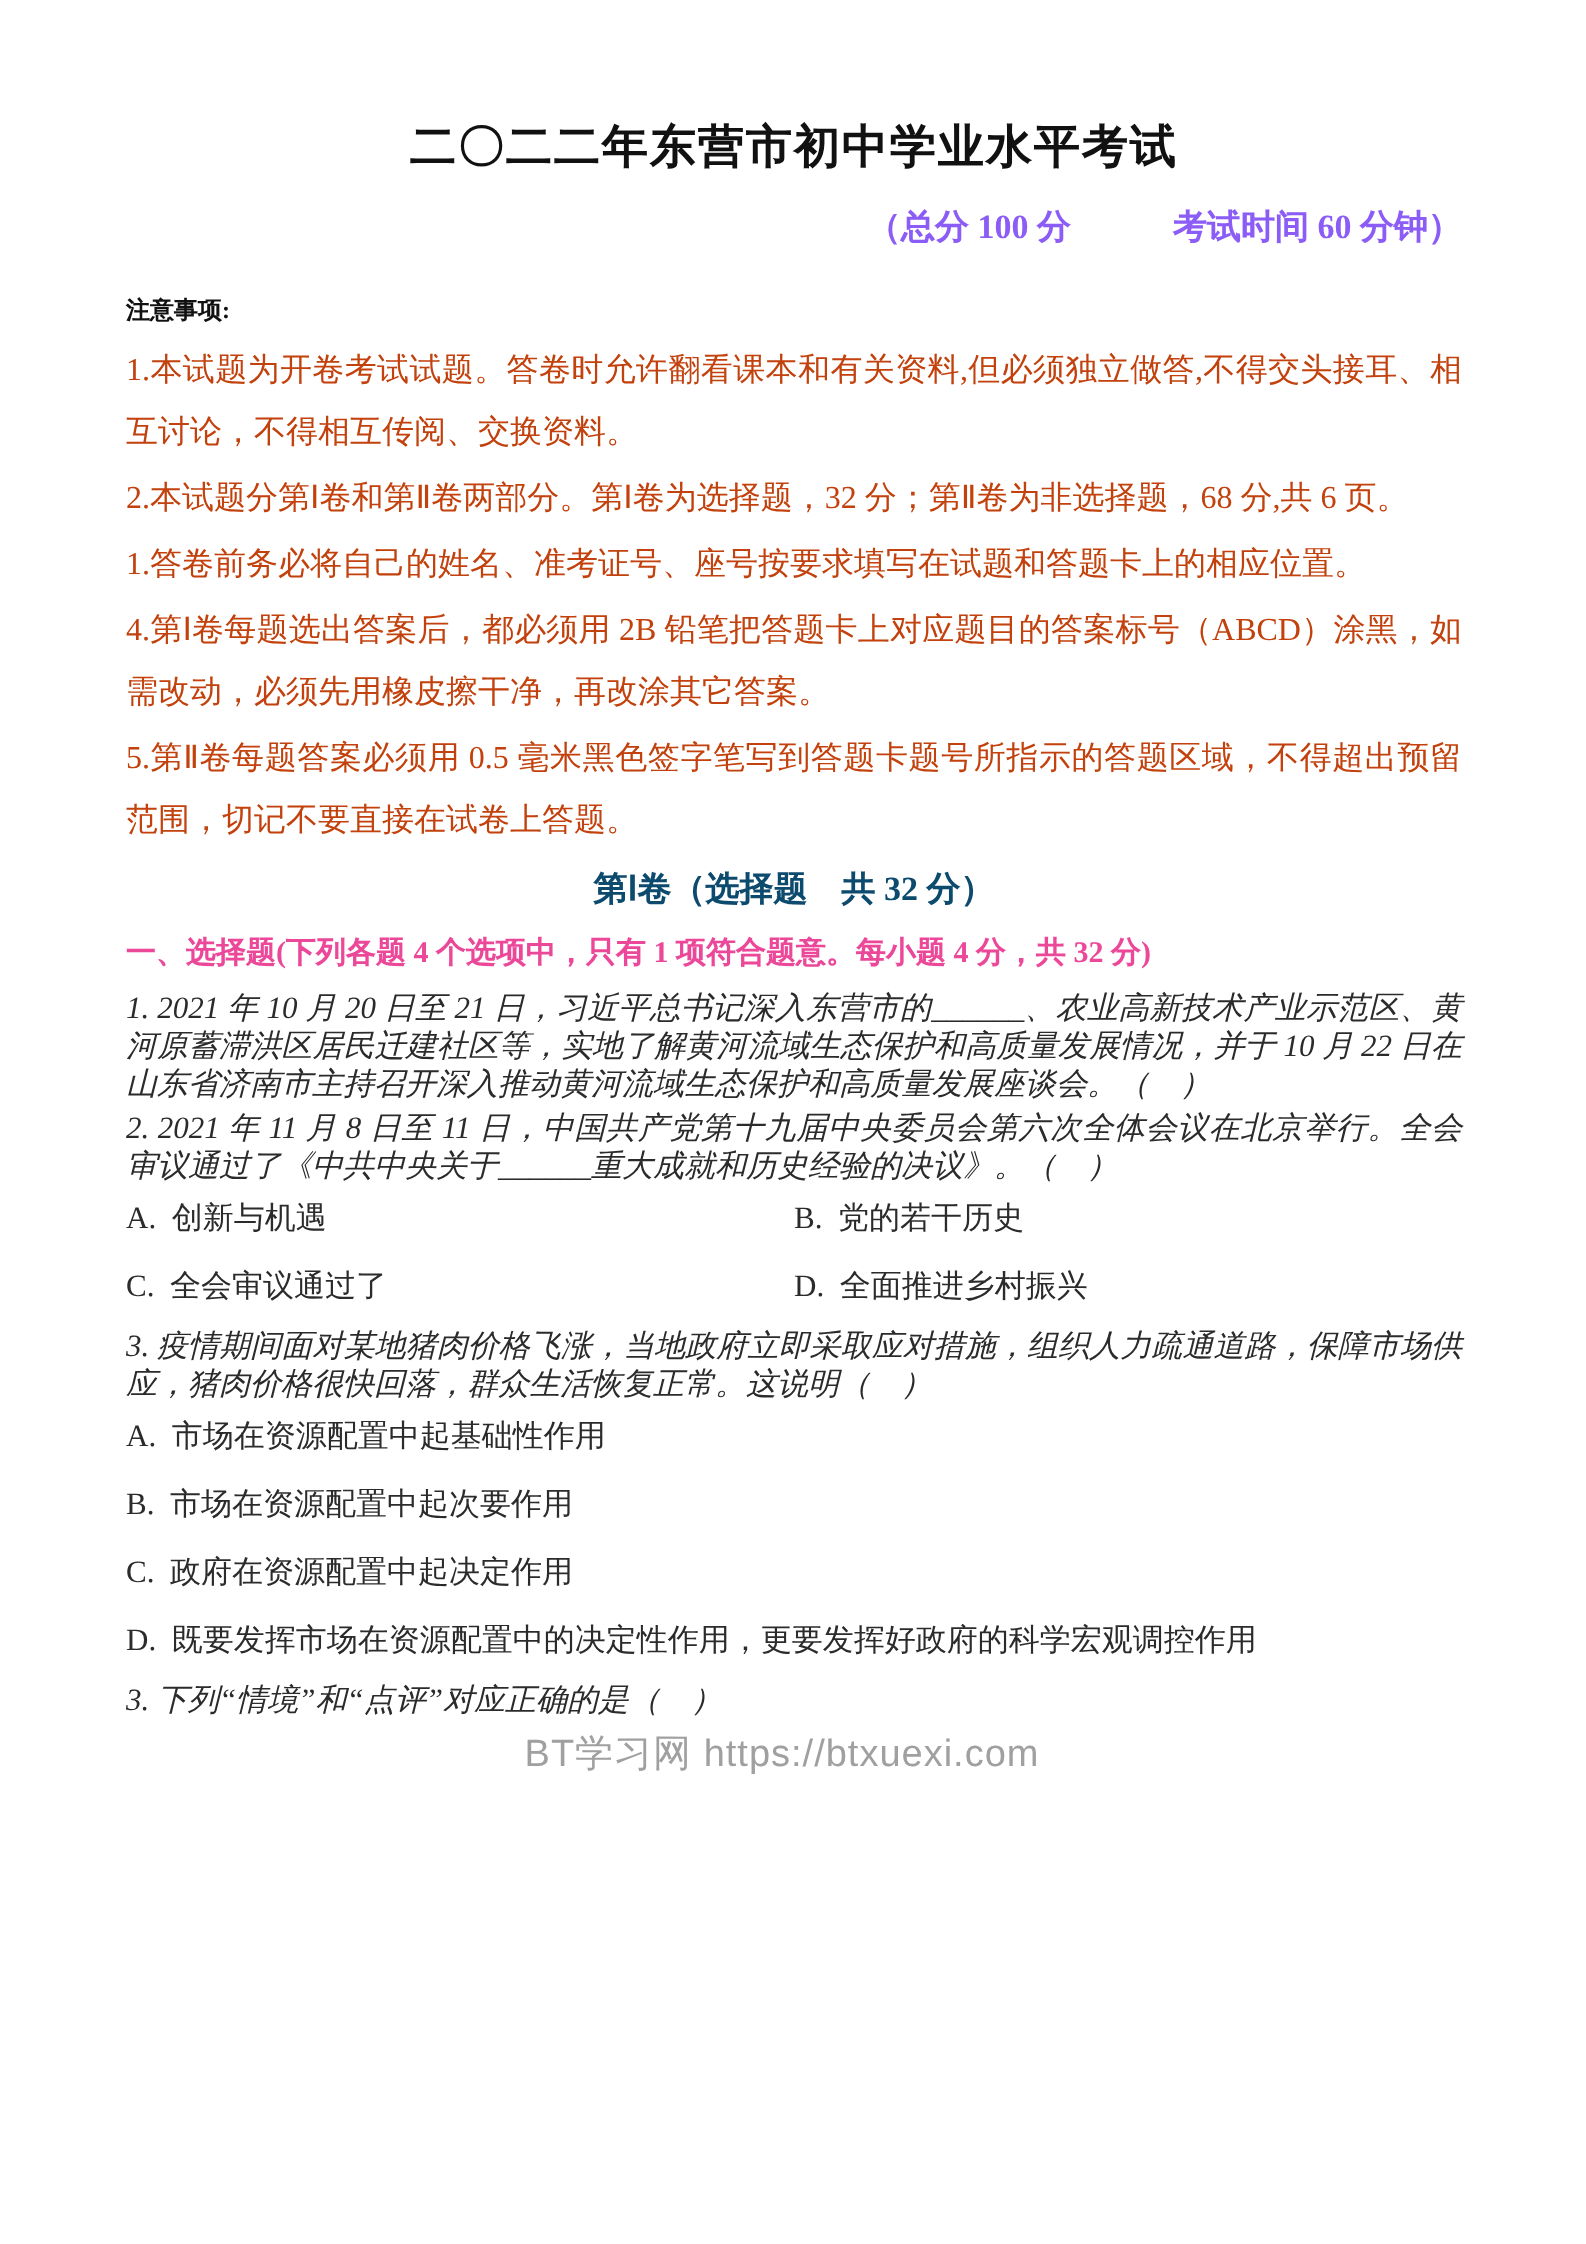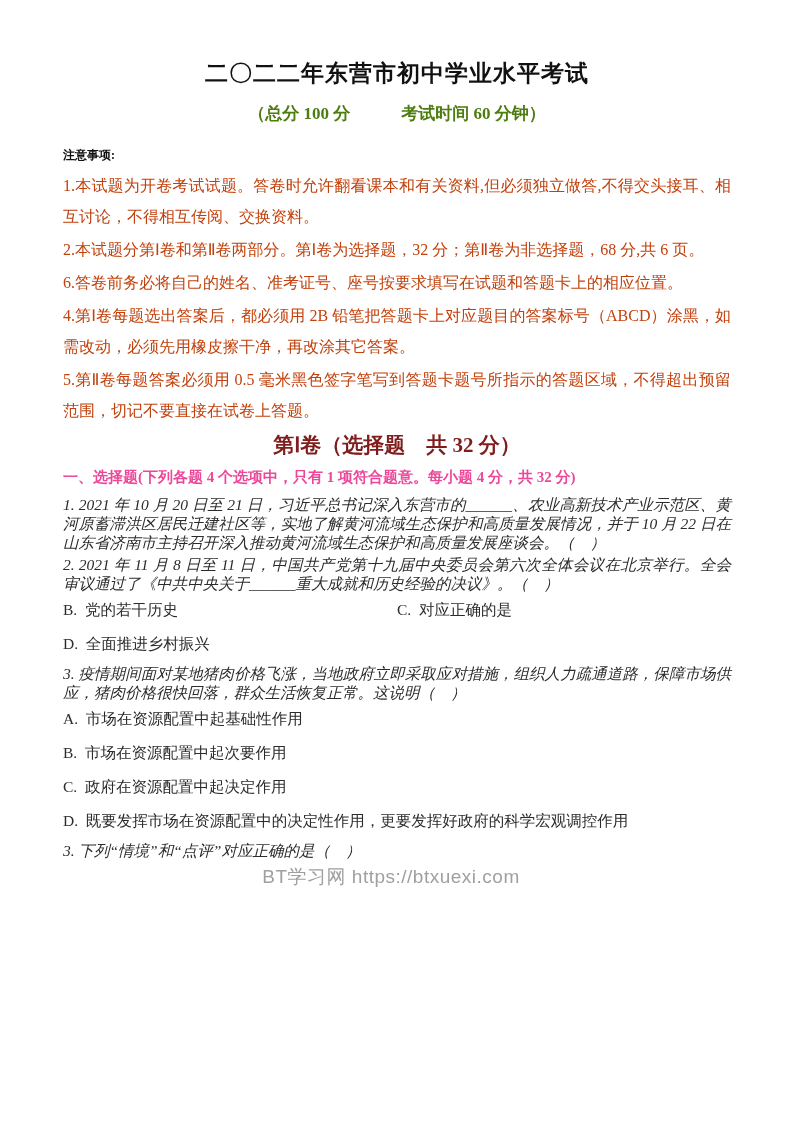--- a/index.html
+++ b/index.html
@@ -19,47 +19,47 @@
     font-size: 23px;
     font-weight: bold;
     text-align: center;
     margin: 0 0 13px 0;
     letter-spacing: 1px;
     color: #111111;
   }
   .subtitle {
     font-size: 17px;
     font-weight: bold;
-    text-align: center;
+    text-align: right;
     margin: 0 0 15px 0;
     white-space: pre-wrap;
-    color: #4d7c0f;
+    color: #8b5cf6;
   }
   .notes-heading {
     font-size: 12px;
     font-weight: bold;
     line-height: 30px;
     color: #111111;
   }
   .note {
     font-size: 16px;
     font-weight: normal;
     line-height: 31px;
     margin: 0 0 2px 0;
     text-align: justify;
     text-justify: inter-ideograph;
     color: #c2410c;
   }
   .section-heading {
-    font-size: 21px;
+    font-size: 17px;
     font-weight: bold;
     text-align: center;
     line-height: 32px;
     margin-top: 3px;
-    color: #7f1d1d;
+    color: #0c4a6e;
   }
   .instruction {
     font-size: 15px;
     font-weight: bold;
     line-height: 32px;
     margin: 0 0 2px 0;
     color: #ec4899;
   }
   .question { margin: 0 0 3px 0; }
   .stem {
@@ -98,37 +98,38 @@
 <div class="page">
 
   <h1 class="title">二〇二二年东营市初中学业水平考试</h1>
 
   <div class="subtitle">（总分 100 分　　　考试时间 60 分钟）</div>
 
   <div class="notes-heading">注意事项:</div>
 
   <p class="note">1.本试题为开卷考试试题。答卷时允许翻看课本和有关资料,但必须独立做答,不得交头接耳、相互讨论，不得相互传阅、交换资料。</p>
   <p class="note">2.本试题分第Ⅰ卷和第Ⅱ卷两部分。第Ⅰ卷为选择题，32 分；第Ⅱ卷为非选择题，68 分,共 6 页。</p>
-  <p class="note">6.答卷前务必将自己的姓名、准考证号、座号按要求填写在试题和答题卡上的相应位置。</p>
+  <p class="note">1.答卷前务必将自己的姓名、准考证号、座号按要求填写在试题和答题卡上的相应位置。</p>
   <p class="note">4.第Ⅰ卷每题选出答案后，都必须用 2B 铅笔把答题卡上对应题目的答案标号（ABCD）涂黑，如需改动，必须先用橡皮擦干净，再改涂其它答案。</p>
   <p class="note">5.第Ⅱ卷每题答案必须用 0.5 毫米黑色签字笔写到答题卡题号所指示的答题区域，不得超出预留范围，切记不要直接在试卷上答题。</p>
 
   <div class="section-heading">第Ⅰ卷（选择题　共 32 分）</div>
 
   <div class="instruction">一、选择题(下列各题 4 个选项中，只有 1 项符合题意。每小题 4 分，共 32 分)</div>
 
   <div class="question">
     <p class="stem">1. 2021 年 10 月 20 日至 21 日，习近平总书记深入东营市的______、农业高新技术产业示范区、黄河原蓄滞洪区居民迁建社区等，实地了解黄河流域生态保护和高质量发展情况，并于 10 月 22 日在山东省济南市主持召开深入推动黄河流域生态保护和高质量发展座谈会。（　）</p>
   </div>
 
   <div class="question">
     <p class="stem">2. 2021 年 11 月 8 日至 11 日，中国共产党第十九届中央委员会第六次全体会议在北京举行。全会审议通过了《中共中央关于______重大成就和历史经验的决议》。（　）</p>
     <div class="options two-col">
+      <div class="option">A.  创新与机遇</div>
       <div class="option">B.  党的若干历史</div>
-      <div class="option">C.  对应正确的是</div>
+      <div class="option">C.  全会审议通过了</div>
       <div class="option">D.  全面推进乡村振兴</div>
     </div>
   </div>
 
   <div class="question">
     <p class="stem">3. 疫情期间面对某地猪肉价格飞涨，当地政府立即采取应对措施，组织人力疏通道路，保障市场供应，猪肉价格很快回落，群众生活恢复正常。这说明（　）</p>
     <div class="options one-col">
       <div class="option">A.  市场在资源配置中起基础性作用</div>
       <div class="option">B.  市场在资源配置中起次要作用</div>
       <div class="option">C.  政府在资源配置中起决定作用</div>

